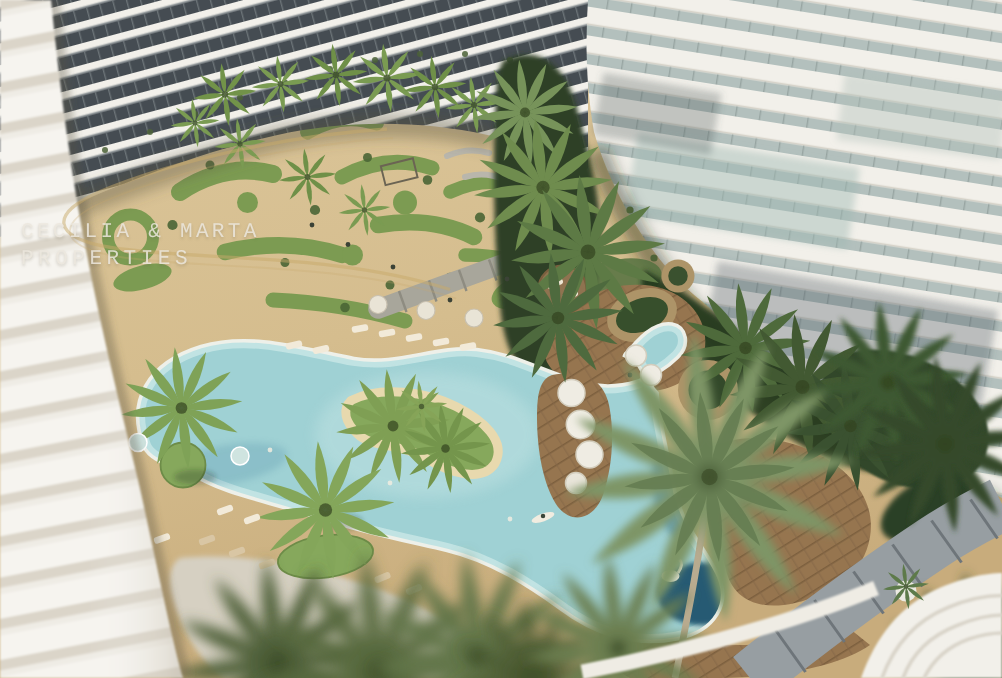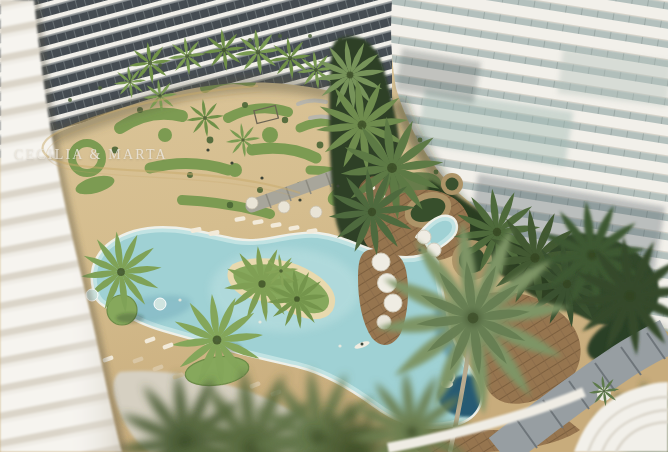--- a/index.html
+++ b/index.html
@@ -1,17 +1,17 @@
 <!DOCTYPE html>
 <html><head>
 <meta charset="utf-8">
 <style>
   html,body{margin:0;padding:0;background:#666;}
   .stage{position:relative;width:668px;height:452px;overflow:hidden;
-         font-family:Liberation Serif, serif;background:#d8c296;}
+         font-family:Liberation Mono, monospace;background:#d8c296;}
   .stage svg.scene{display:block;}
   .watermark{position:absolute;inset:0;pointer-events:none;}
   .wm-line{position:absolute;color:rgba(236,232,222,0.85);
            text-shadow:0 1px 2px rgba(100,90,70,0.25);font-weight:400;}
   .wm1{left:14px;top:147px;font-size:14px;letter-spacing:2.2px;}
   .wm2{left:14px;top:165px;font-size:14px;letter-spacing:3px;}
   .swoosh{position:absolute;left:0;top:0;}
 </style>
 </head>
 <body>
@@ -377,14 +377,15 @@
     </g>
   </g>
 </svg>
 
 <div class="watermark">
   <svg class="swoosh" width="668" height="452" viewBox="0 0 668 452">
     <path d="M258,86 C196,90 118,106 66,128 C34,142 33,158 74,165 C130,174 222,168 300,193" fill="none" stroke-width="2.2" opacity="0.5" stroke="#c8a96a"></path>
     <path d="M258,86 C196,90 118,106 66,128 C34,142 33,158 74,165 C130,174 222,168 300,193" fill="none" stroke-width="1.2" opacity="0.25" transform="translate(4,6)" stroke="#c8a96a"></path>
   </svg>
   <div class="wm-line wm1">CECILIA &amp; MARTA</div>
+  <div class="wm-line wm2">PROPERTIES</div>
 </div>
 </div>
 
 </body></html>

